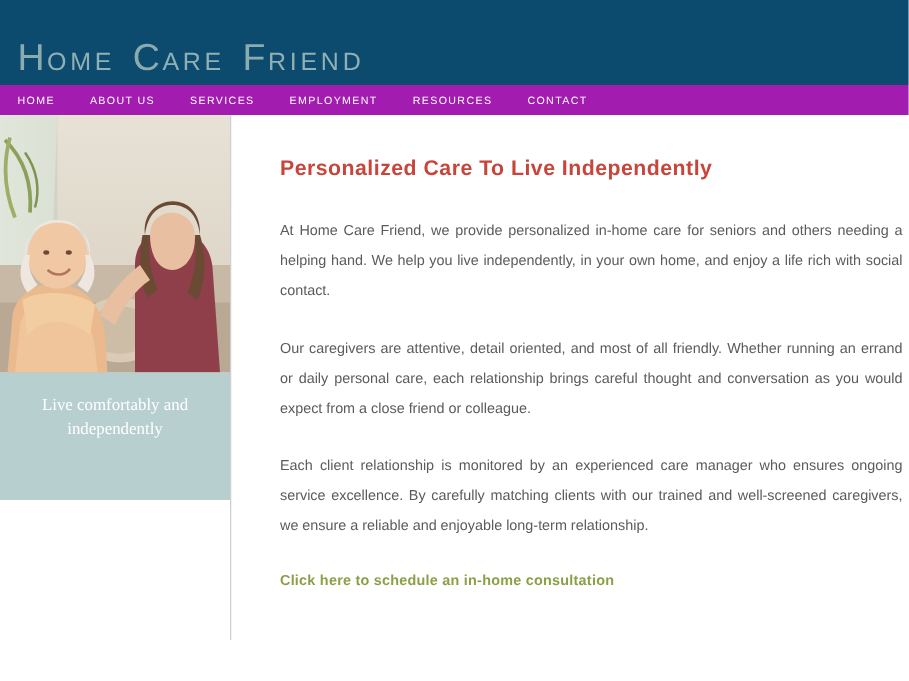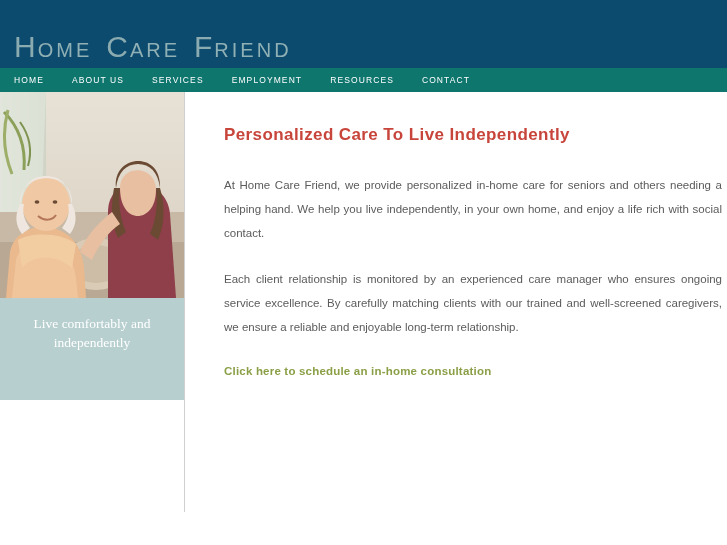--- a/index.html
+++ b/index.html
@@ -51,21 +51,21 @@
     letter-spacing: 3px;
   }
 
   
   .navbar {
     position: absolute;
     left: 0;
     top: 68px;
     width: 727px;
     height: 24px;
-    background: #0f766e;
+    background: #a21caf;
   }
   .navbar ul {
     list-style: none;
     margin: 0;
     padding: 0;
     display: flex;
     align-items: center;
     height: 24px;
   }
   .navbar li {
@@ -245,18 +245,19 @@
       <span>Live comfortably and</span><br>
       <span>independently</span>
     </div>
   </div>
 
   <div class="divider"></div>
 
   <div class="content">
     <h1>Personalized Care To Live Independently</h1>
     <p>At Home Care Friend, we provide personalized in-home care for seniors and others needing a helping hand. We help you live independently, in your own home, and enjoy a life rich with social contact.</p>
+    <p>Our caregivers are attentive, detail oriented, and most of all friendly.  Whether running an errand or daily personal care, each relationship brings careful thought and conversation as you would expect from a close friend or colleague.</p>
     <p>Each client relationship is monitored by an experienced care manager who ensures ongoing service excellence. By carefully matching clients with our trained and well-screened caregivers, we ensure a reliable and enjoyable long-term relationship.</p>
     <a class="cta" href="#">Click here to schedule an in-home consultation</a>
   </div>
 
   <div class="footer"></div>
 </div>
 
 </body></html>

